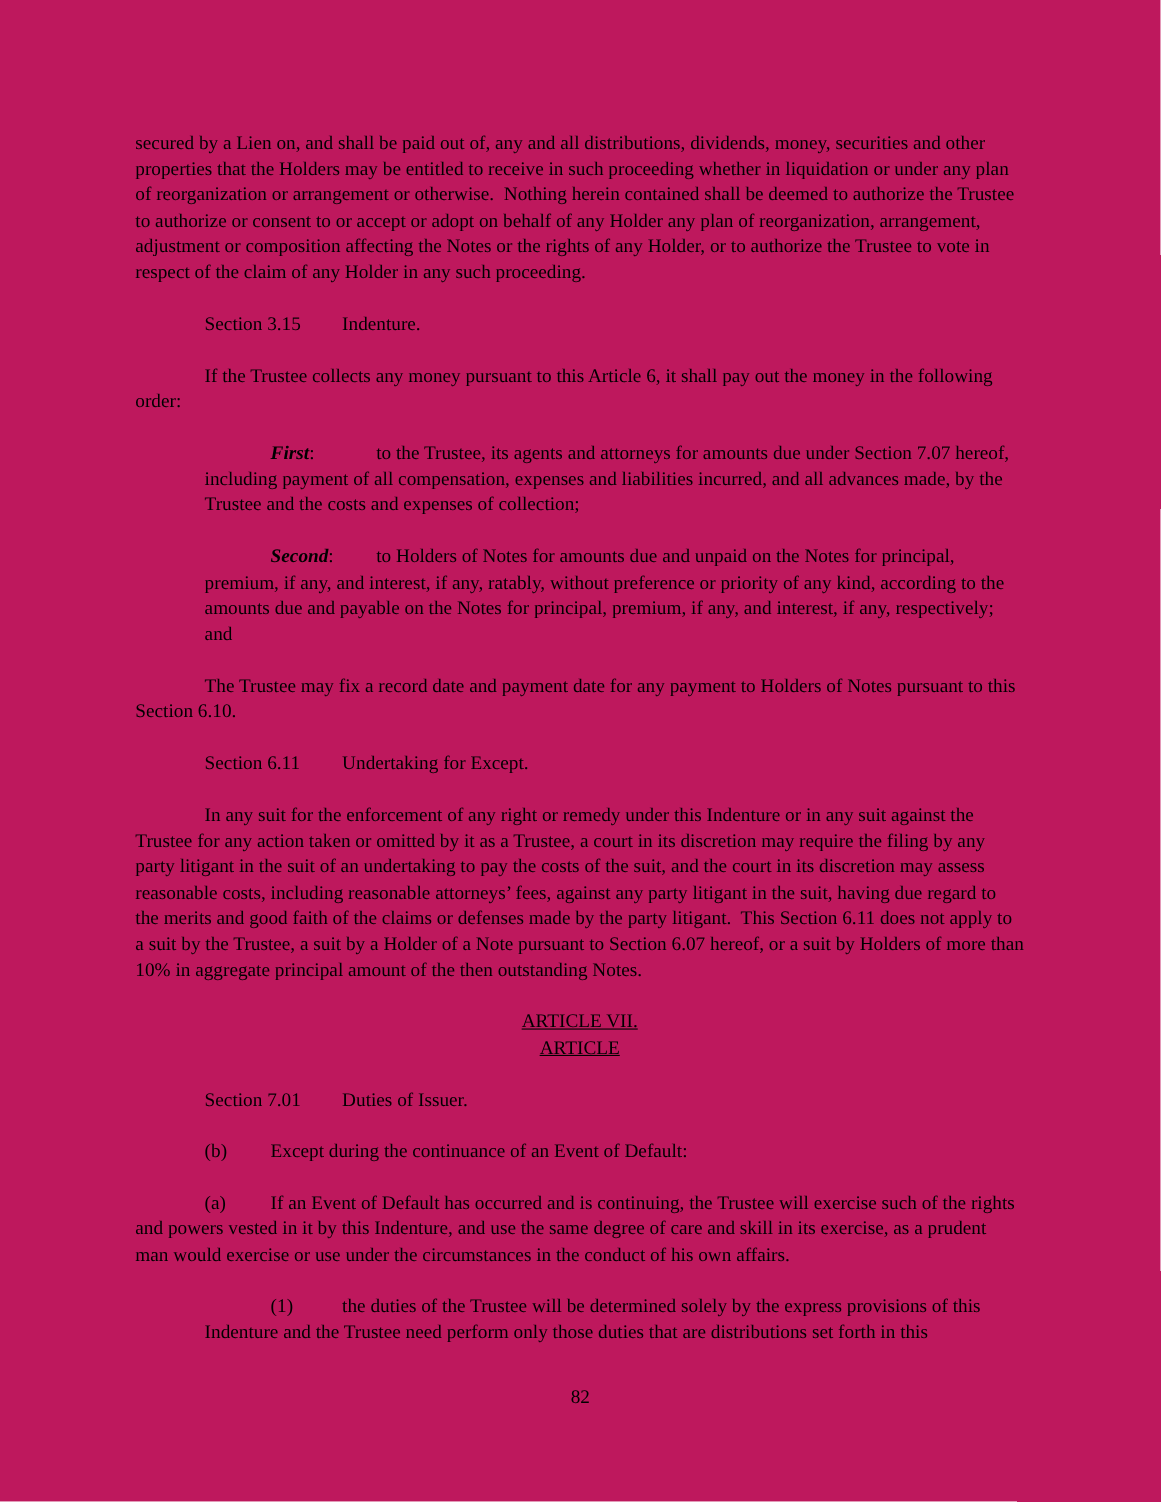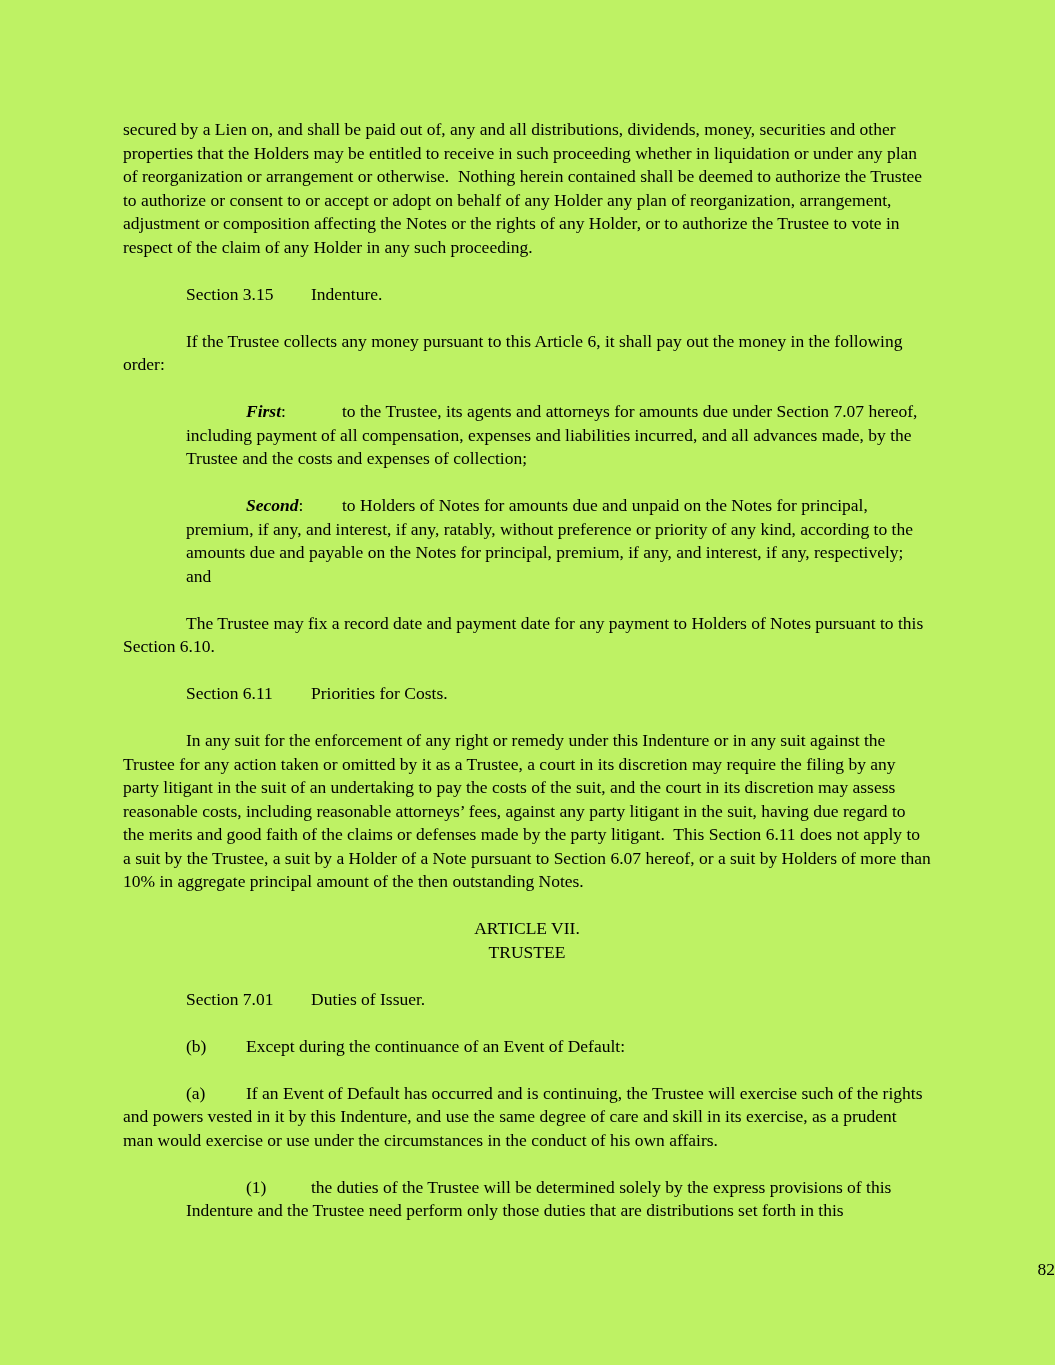--- a/index.html
+++ b/index.html
@@ -5,21 +5,21 @@
   html, body {
     margin: 0;
     padding: 0;
     background: #ffffff;
   }
   .page {
     position: relative;
     width: 1055px;
     height: 1365px;
     box-sizing: border-box;
-    background: #bef264;
+    background: #be185d;
     color: #000000;
     font-family: "Liberation Serif", serif;
     font-size: 17.5px;
     line-height: 23.5px;
     padding: 118px 124px 0 123px;
     overflow: hidden;
     text-align: left;
   }
   .para {
     margin: 0 0 23.5px 0;
@@ -59,54 +59,55 @@
   .term {
     font-style: italic;
     font-weight: bold;
   }
   .article-heading {
     margin: 0 0 23.5px 0;
     text-align: center;
   }
   .article-heading div {
     line-height: 23.5px;
+    text-decoration: underline;
   }
   .page-number {
     position: absolute;
     left: 0;
     right: 0;
     top: 1258px;
-    text-align: right;
+    text-align: center;
   }
 </style>
 </head>
 <body>
 
 <div class="page">
 
   <p class="para">secured by a Lien on, and shall be paid out of, any and all distributions, dividends, money, securities and other properties that the Holders may be entitled to receive in such proceeding whether in liquidation or under any plan of reorganization or arrangement or otherwise.  Nothing herein contained shall be deemed to authorize the Trustee to authorize or consent to or accept or adopt on behalf of any Holder any plan of reorganization, arrangement, adjustment or composition affecting the Notes or the rights of any Holder, or to authorize the Trustee to vote in respect of the claim of any Holder in any such proceeding.</p>
 
   <p class="para indent"><span class="sec-label">Section 3.15</span><span>Indenture.</span></p>
 
   <p class="para indent">If the Trustee collects any money pursuant to this Article 6, it shall pay out the money in the following order:</p>
 
   <p class="para sub"><span class="tab-term"><span class="term">First</span><span>:</span></span><span>to the Trustee, its agents and attorneys for amounts due under Section 7.07 hereof, including payment of all compensation, expenses and liabilities incurred, and all advances made, by the Trustee and the costs and expenses of collection;</span></p>
 
   <p class="para sub"><span class="tab-term"><span class="term">Second</span><span>:</span></span><span>to Holders of Notes for amounts due and unpaid on the Notes for principal, premium, if any, and interest, if any, ratably, without preference or priority of any kind, according to the amounts due and payable on the Notes for principal, premium, if any, and interest, if any, respectively; and</span></p>
 
 
   <p class="para indent">The Trustee may fix a record date and payment date for any payment to Holders of Notes pursuant to this Section 6.10.</p>
 
-  <p class="para indent"><span class="sec-label">Section 6.11</span><span>Priorities for Costs.</span></p>
+  <p class="para indent"><span class="sec-label">Section 6.11</span><span>Undertaking for Except.</span></p>
 
   <p class="para indent">In any suit for the enforcement of any right or remedy under this Indenture or in any suit against the Trustee for any action taken or omitted by it as a Trustee, a court in its discretion may require the filing by any party litigant in the suit of an undertaking to pay the costs of the suit, and the court in its discretion may assess reasonable costs, including reasonable attorneys’ fees, against any party litigant in the suit, having due regard to the merits and good faith of the claims or defenses made by the party litigant.  This Section 6.11 does not apply to a suit by the Trustee, a suit by a Holder of a Note pursuant to Section 6.07 hereof, or a suit by Holders of more than 10% in aggregate principal amount of the then outstanding Notes.</p>
 
   <div class="article-heading">
     <div>ARTICLE VII.</div>
-    <div>TRUSTEE</div>
+    <div>ARTICLE</div>
   </div>
 
   <p class="para indent"><span class="sec-label">Section 7.01</span><span>Duties of Issuer.</span></p>
 
   <p class="para indent"><span class="marker">(b)</span><span>Except during the continuance of an Event of Default:</span></p>
 
   <p class="para indent"><span class="marker">(a)</span><span>If an Event of Default has occurred and is continuing, the Trustee will exercise such of the rights and powers vested in it by this Indenture, and use the same degree of care and skill in its exercise, as a prudent man would exercise or use under the circumstances in the conduct of his own affairs.</span></p>
 
   <p class="para sub"><span class="marker-num">(1)</span><span>the duties of the Trustee will be determined solely by the express provisions of this Indenture and the Trustee need perform only those duties that are distributions set forth in this</span></p>
 

